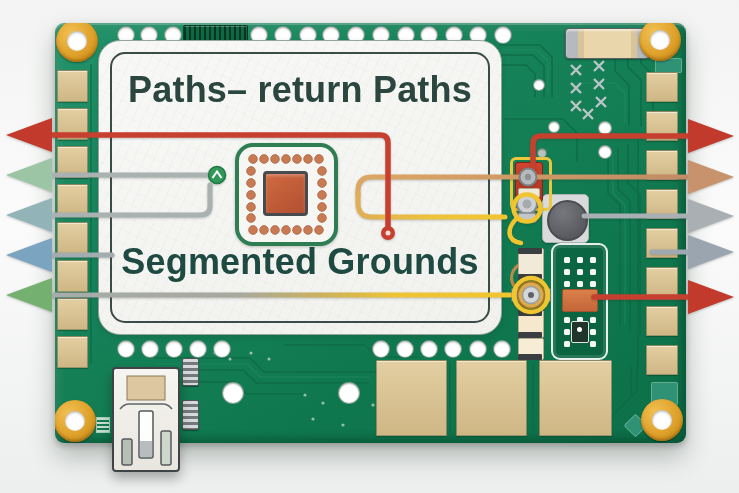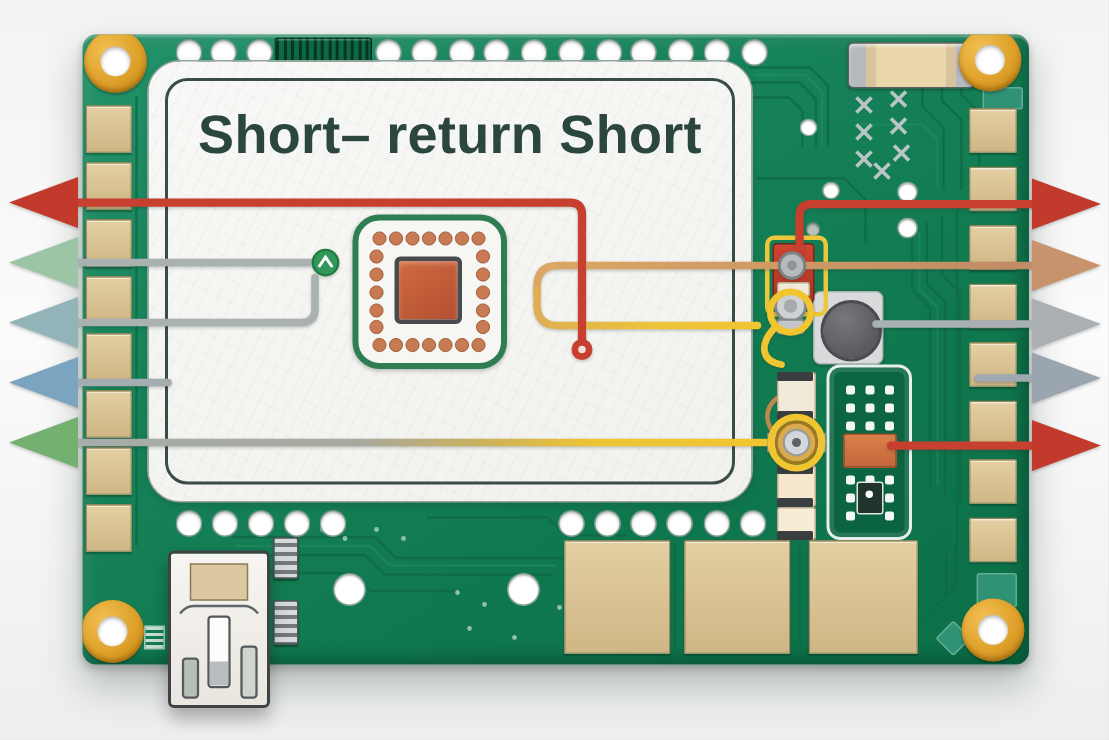--- a/index.html
+++ b/index.html
@@ -263,21 +263,22 @@
       </div>
       <div class="comp smd" style="left:463px;top:315px;width:24px;height:20px;background:#f7ecd6">
         <div class="capend" style="bottom:-1px"></div>
       </div>
       <div class="comp stripes" style="left:127px;top:335px;width:15px;height:26px"></div>
       <div class="comp stripes" style="left:127px;top:377px;width:15px;height:28px"></div>
       <div id="silk"></div>
 
       <div id="panel">
         <div class="inner-frame"></div>
-        <div class="panel-title" id="title-top">Short– return Short</div>
+        <div class="panel-title" id="title-top">Paths– return Paths</div>
+        <div class="panel-title" id="title-bottom">Segmented Grounds</div>
       </div>
 
       <div id="chip">
         <svg width="95" height="95" viewBox="0 0 95 95">
           <g fill="#c87a52" stroke="#9c5636" stroke-width=".6">
             <circle cx="14" cy="12" r="4.4"></circle>
               <circle cx="25" cy="12" r="4.4"></circle>
               <circle cx="36" cy="12" r="4.4"></circle>
               <circle cx="47" cy="12" r="4.4"></circle>
               <circle cx="58" cy="12" r="4.4"></circle>

